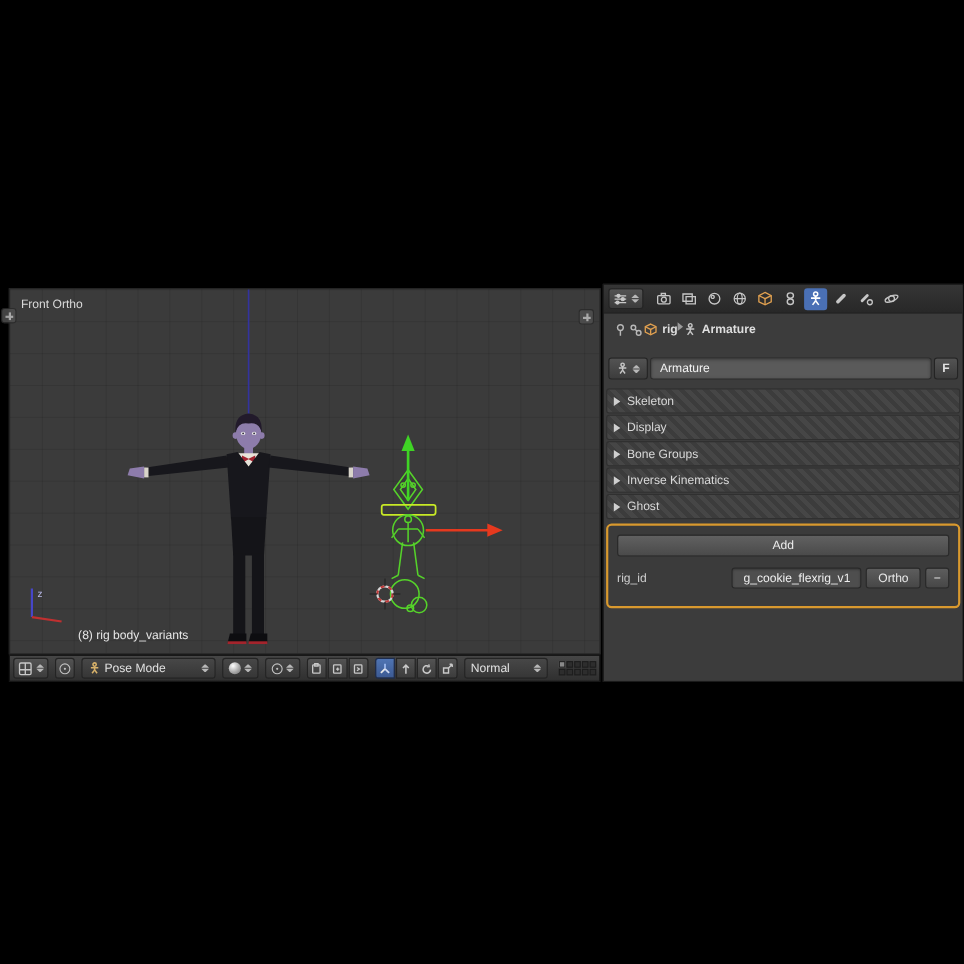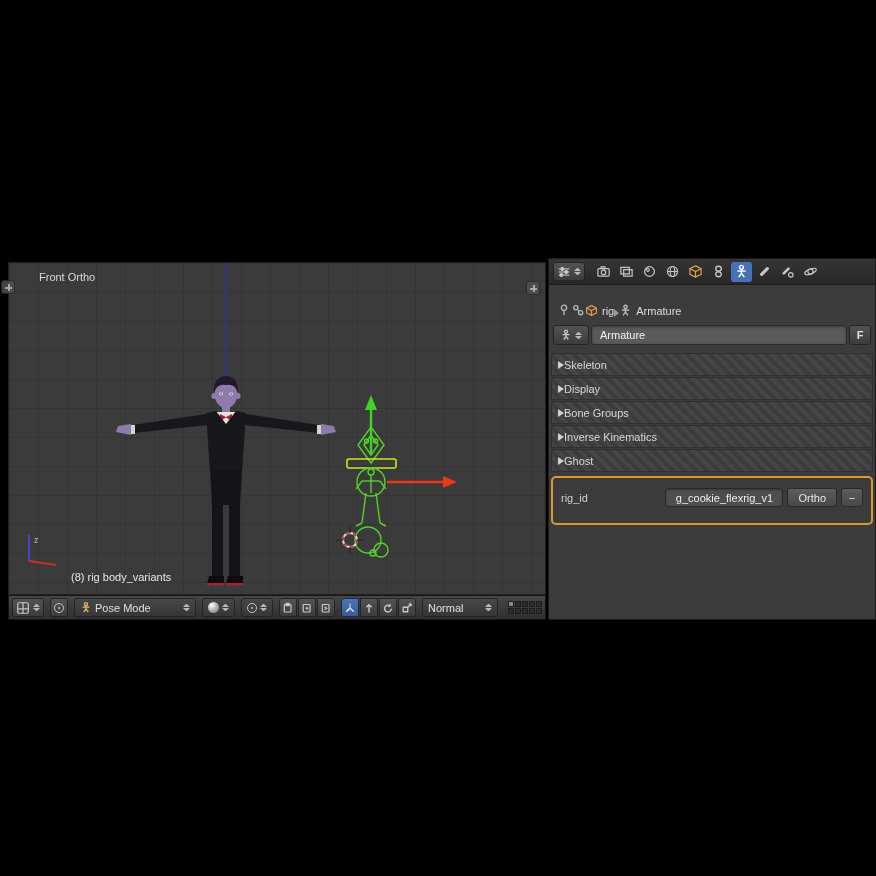--- a/index.html
+++ b/index.html
@@ -14,21 +14,21 @@
   .viewport {
     position:absolute; left:8px; top:262px; width:538px; height:333px;
     background-color:#3b3b3b;
     background-image:
       linear-gradient(rgba(0,0,0,0.10) 1px, transparent 1px),
       linear-gradient(90deg, rgba(0,0,0,0.10) 1px, transparent 1px);
     background-size:29px 29px;
     border:1px solid #222; overflow:hidden;
   }
   .vp-canvas { position:absolute; left:0; top:0; }
-  .view-label { position:absolute; left:30px; top:8px; color:#d9d9d9; }
+  .view-label { position:absolute; left:10px; top:8px; color:#d9d9d9; }
   .corner-plus {
     position:absolute; width:14px; height:14px; background:#4f4f4f;
     border:1px solid #2a2a2a; border-radius:3px; opacity:.85;
   }
   .corner-plus::before, .corner-plus::after {
     content:""; position:absolute; background:#bdbdbd;
   }
   .corner-plus::before { left:6px; top:3px; width:1.5px; height:7px; }
   .corner-plus::after  { left:3px; top:6px; width:7px; height:1.5px; }
   .corner-plus.tr { right:5px; top:18px; }
@@ -74,35 +74,35 @@
     display:flex; flex-direction:column; overflow:hidden;
   }
   .props-tabs-row {
     flex:0 0 26px; display:flex; align-items:center; gap:8px; padding:0 4px;
     background:linear-gradient(#353535,#282828); border-bottom:1px solid #1b1b1b;
   }
   .tabs { display:flex; gap:2px; align-items:center; }
   .tab { width:21px; height:20px; display:flex; align-items:center; justify-content:center;
     border-radius:3px; }
   .tab.active { background:#4a70b5; }
-  .breadcrumb { flex:0 0 34px; display:flex; align-items:flex-end; padding:8px 8px 2px; }
+  .breadcrumb { flex:0 0 34px; display:flex; align-items:flex-start; padding:8px 8px 2px;font-weight:bold; }
   .crumb { display:flex; align-items:center; gap:4px; color:#dedede; }
   .chev { width:0; height:0; border-top:4px solid transparent; border-bottom:4px solid transparent;
     border-left:5px solid #9a9a9a; }
   .name-row { flex:0 0 32px; display:flex; align-items:center; gap:2px; padding:4px 4px; }
   .id-btn { width:36px; height:20px; }
   .name-input {
     flex:1; height:20px; background:#5a5a5a; border:1px solid #2b2b2b; border-radius:3px;
     box-shadow:inset 0 1px 3px rgba(0,0,0,.35); color:#f2f2f2; padding:0 8px;
     font-family:inherit; font-size:11px; outline:none;
   }
   .f-btn { width:22px; height:20px; font-weight:bold; }
   .panels { margin-top:2px; }
   .panel-h {
-    height:23px; margin:0 2px 1px; display:flex; align-items:center; padding:0 6px;
+    height:23px; margin:0 2px 1px; display:flex; align-items:center; gap:6px; padding:0 6px;
     background:repeating-linear-gradient(45deg,#464646 0 4px,#3c3c3c 4px 8px);
     border:1px solid #303030; border-radius:3px; color:#d8d8d8;text-align:right;
   }
   .tri-r { width:0; height:0; border-top:4px solid transparent; border-bottom:4px solid transparent;
     border-left:6px solid #cfcfcf; }
   .tri-d { width:0; height:0; border-left:4px solid transparent; border-right:4px solid transparent;
     border-top:6px solid #cfcfcf; }
   .custom-panel {
     margin:3px 2px 2px; border:2px solid #d9992e; border-radius:5px; overflow:hidden;
     background:#3b3b3b; flex:0 0 auto;
@@ -473,20 +473,21 @@
         <span class="tri-r"></span>
         <span>Inverse Kinematics</span>
       </div>
       <div class="panel-h">
         <span class="tri-r"></span>
         <span>Ghost</span>
       </div>
     </div>
 
     <div class="custom-panel">
+      <div class="add-btn">Add</div>
       <div class="prop-row">
         <span class="prop-name">rig_id</span>
         <div class="prop-val">g_cookie_flexrig_v1</div>
         <div class="sm-btn">Ortho</div>
         <div class="sm-btn minus-btn">−</div>
       </div>
     </div>
 
   </div>
 </div>

